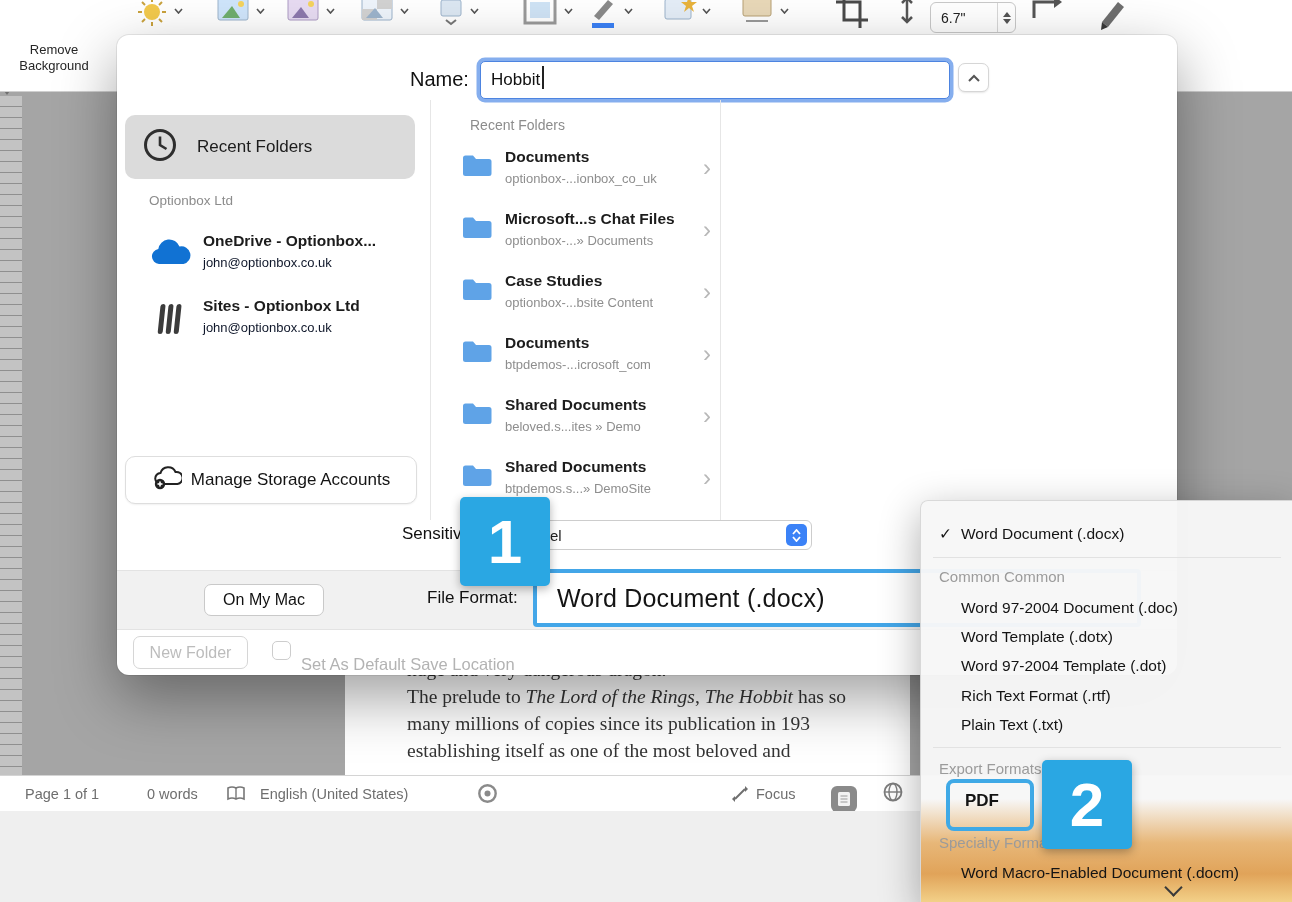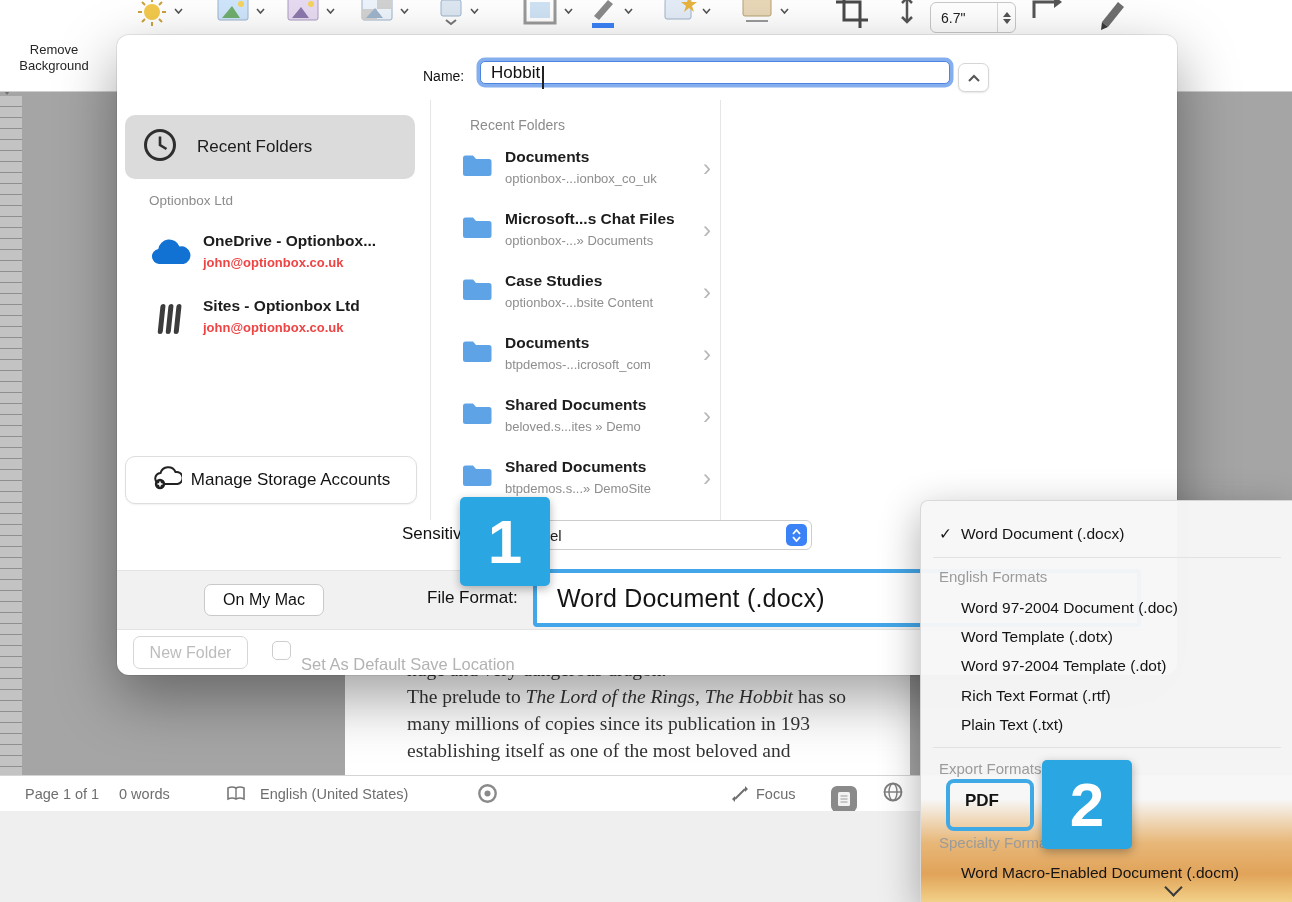--- a/index.html
+++ b/index.html
@@ -28,33 +28,33 @@
 
   
   .statusbar{position:absolute;left:0;top:775px;width:1292px;height:36px;background:#ffffff;border-top:1px solid #d4d4d4;z-index:6;}
   .sb-item{position:absolute;top:0;height:35px;display:flex;align-items:center;font-size:14.5px;color:#6e6e6e;}
   .below-bar{position:absolute;left:0;top:811px;width:1292px;height:91px;background:#efefef;z-index:6;}
   .layout-btn{width:26px;height:26px;background:#8a8a8a;border-radius:6px;display:flex;align-items:center;justify-content:center;}
 
   
   .dialog{position:absolute;left:117px;top:35px;width:1060px;height:640px;background:#ffffff;border-radius:12px;
     box-shadow:0 22px 60px rgba(0,0,0,.38),0 0 0 1px rgba(0,0,0,.08);z-index:10;}
-  .name-label{position:absolute;left:306px;top:33px;font-size:14px;color:#111;}
-  .name-input{position:absolute;left:363px;top:26px;width:470px;height:23px;box-sizing:border-box;border:1px solid #4d84e0;border-radius:5px;
+  .name-label{position:absolute;left:293px;top:33px;font-size:20px;color:#111;}
+  .name-input{position:absolute;left:363px;top:26px;width:470px;height:38px;box-sizing:border-box;border:1px solid #4d84e0;border-radius:5px;
     box-shadow:0 0 0 3.5px #85aeee;font-size:17px;font-family:"Liberation Sans",sans-serif;padding:0 10px;color:#111;outline:none;}
   .name-caret{position:absolute;left:425px;top:31px;width:2px;height:23px;background:#222;}
   .collapse-btn{position:absolute;left:841px;top:28px;width:29px;height:27px;background:#fff;border:1px solid #d6d6d6;border-radius:7px;
     box-shadow:0 1px 2px rgba(0,0,0,.1);display:flex;align-items:center;justify-content:center;}
 
   .side-selected{position:absolute;left:8px;top:80px;width:290px;height:64px;background:#dbdbdb;border-radius:10px;display:flex;align-items:center;}
   .side-selected .txt{font-size:17px;color:#1c1c1c;font-weight:500;margin-left:18px;}
   .org-header{position:absolute;left:32px;top:158px;font-size:13.5px;color:#8c8c8c;}
   .acct{position:absolute;left:8px;width:290px;height:54px;}
   .acct .t{position:absolute;left:78px;top:4px;font-size:15.5px;font-weight:600;color:#1c1c1c;white-space:nowrap;}
-  .acct .s{position:absolute;left:78px;top:27px;font-size:13px;color:#ef4444;font-weight:bold;}
+  .acct .s{position:absolute;left:78px;top:27px;font-size:13px;color:#0f172a;}
   .manage-btn{position:absolute;left:8px;top:421px;width:290px;height:46px;background:#fff;border:1px solid #dedede;border-radius:10px;
     box-shadow:0 1px 2px rgba(0,0,0,.06);display:flex;align-items:center;justify-content:center;gap:9px;font-size:17px;font-weight:500;color:#141414;}
 
   .vdiv{position:absolute;top:65px;width:1px;height:420px;background:#e6e6e6;}
   .fl-heading{position:absolute;left:353px;top:82px;font-size:14px;color:#8c8c8c;}
   .folder-row{position:absolute;left:316px;width:286px;height:62px;}
   .folder-row .icn{position:absolute;left:28px;top:12px;}
   .folder-row .t{position:absolute;left:72px;top:8px;font-size:15.5px;font-weight:600;color:#1c1c1c;white-space:nowrap;}
   .folder-row .s{position:absolute;left:72px;top:31px;font-size:13px;color:#8e8e8e;white-space:nowrap;}
   .folder-row .chv{position:absolute;right:8px;top:14px;font-size:24px;color:#b8b8b8;font-weight:400;}
@@ -304,21 +304,21 @@
           <svg width="40" height="44" viewBox="0 0 40 44">
             <path d="M10 32 L26 12 l6 5 L16 37 z" fill="#6f6f6f"></path>
             <path d="M10 32 L9 40 l7 -3 z" fill="#3a3a3a"></path>
           </svg>
         </span>
     </div>
   </div>
 
   <div class="statusbar">
     <div class="sb-item" style="left:25px">Page 1 of 1</div>
-    <div class="sb-item" style="left:119px">0 words</div>
+    <div class="sb-item" style="left:147px">0 words</div>
     <div class="sb-item" style="left:226px">
       <svg width="20" height="20" viewBox="0 0 20 20">
           <path d="M2 4 Q6 2 10 4 Q14 2 18 4 V15 Q14 13 10 15 Q6 13 2 15 z" fill="none" stroke="#777" stroke-width="1.6"></path>
           <line x1="10" y1="4" x2="10" y2="15" stroke="#777" stroke-width="1.4"></line>
         </svg>
     </div>
     <div class="sb-item" style="left:260px">English (United States)</div>
     <div class="sb-item" style="left:477px">
       <svg width="21" height="21" viewBox="0 0 21 21">
           <circle cx="10.5" cy="10.5" r="8.2" fill="none" stroke="#8a8a8a" stroke-width="2.4"></circle>
@@ -487,21 +487,21 @@
     <div class="defchk"></div>
     <div class="deflabel">Set As Default Save Location</div>
   </div>
 
   <div class="menu">
     <div class="m-row" style="top:18px">
       <span class="chk">✓</span>
       <span class="lbl">Word Document (.docx)</span>
     </div>
     <div class="m-sep" style="top:56px"></div>
-    <div class="m-header" style="top:64px">English Formats</div>
+    <div class="m-header" style="top:64px">Common Common</div>
     <div class="m-row" style="top:92px">
         <span class="lbl">Word 97-2004 Document (.doc)</span>
       </div>
     <div class="m-row" style="top:121px">
         <span class="lbl">Word Template (.dotx)</span>
       </div>
     <div class="m-row" style="top:150px">
         <span class="lbl">Word 97-2004 Template (.dot)</span>
       </div>
     <div class="m-row" style="top:209px">

